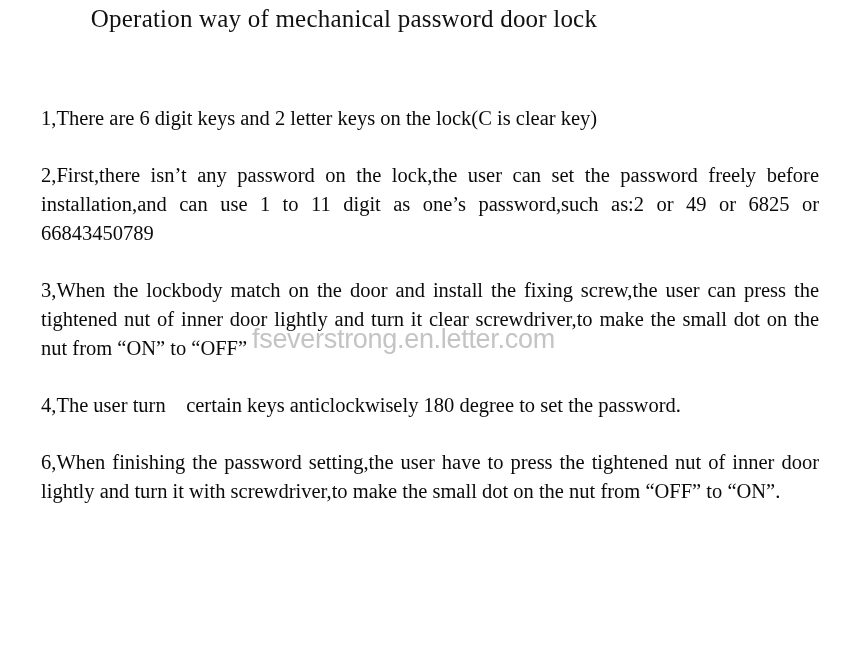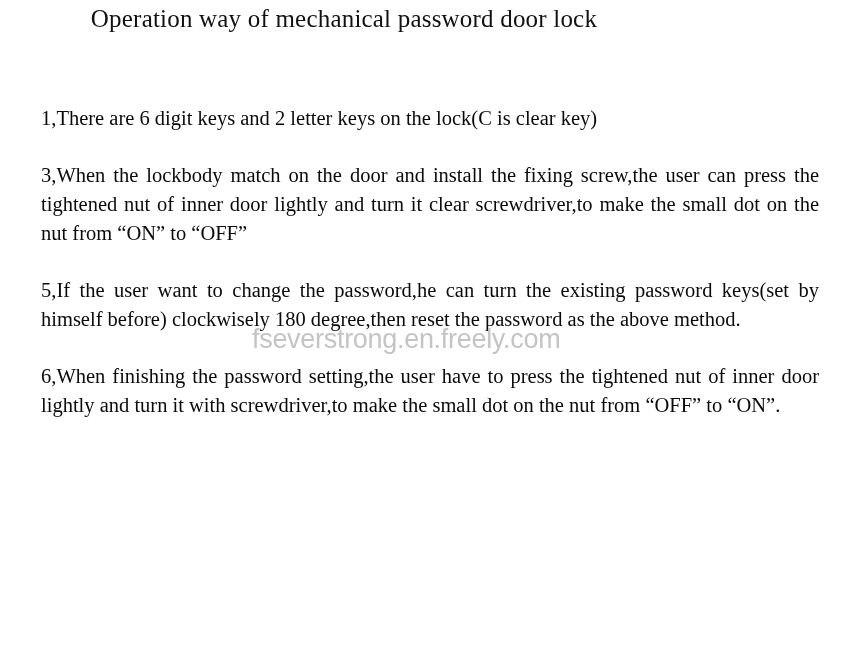--- a/index.html
+++ b/index.html
@@ -77,20 +77,21 @@
 </style>
 </head>
 <body>
 
 <div class="page">
 
   <div class="doc-title">Operation way of mechanical password door lock</div>
 
   <div class="body-block">
     <p class="para">1,There are 6 digit keys and 2 letter keys on the lock(C is clear key)</p>
+    <p class="para">2,First,there isn’t any password on the lock,the user can set the password freely before installation,and can use 1 to 11 digit as one’s password,such as:2 or 49 or 6825 or 66843450789</p>
     <p class="para">3,When the lockbody match on the door and install the fixing screw,the user can press the tightened nut of inner door lightly and turn it clear screwdriver,to make the small dot on the nut from “ON” to “OFF”</p>
-    <p class="para">5,If the user want to change the password,he can turn the existing password keys(set by himself before) clockwisely 180 degree,then reset the password as the above method.</p>
+    <p class="para">4,The user turn &nbsp;&nbsp;&nbsp;certain keys anticlockwisely 180 degree to set the password.</p>
     <p class="para">6,When finishing the password setting,the user have to press the tightened nut of inner door lightly and turn it with screwdriver,to make the small dot on the nut from “OFF” to “ON”.</p>
   </div>
 
-  <div class="watermark">fseverstrong.en.freely.com</div>
+  <div class="watermark">fseverstrong.en.letter.com</div>
 
 </div>
 
 </body></html>

